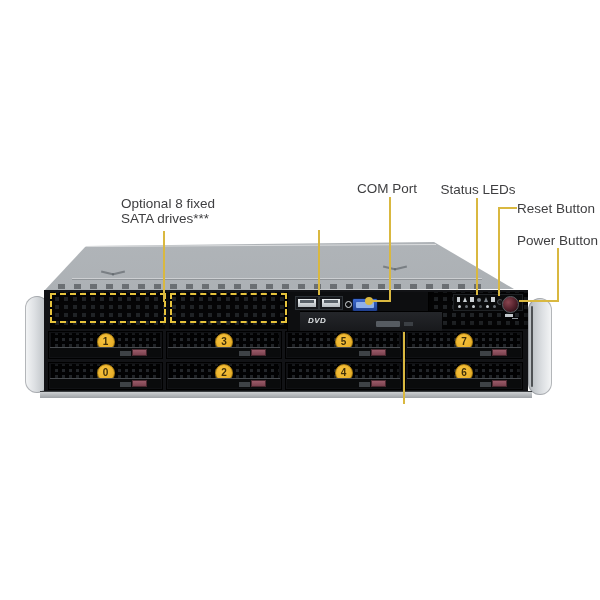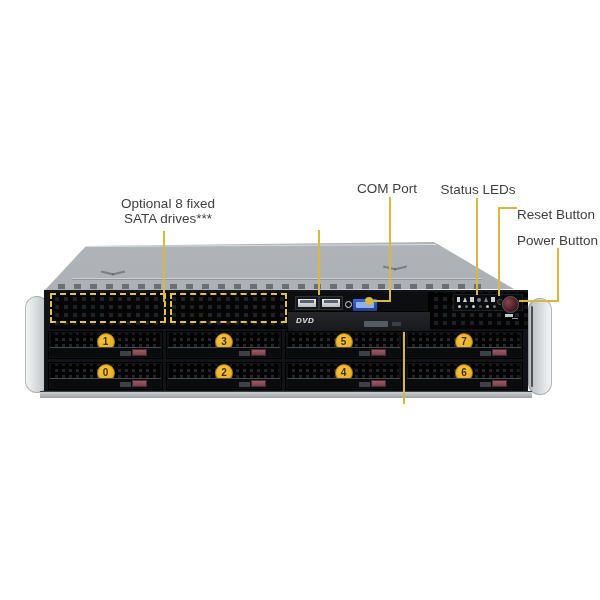--- a/index.html
+++ b/index.html
@@ -46,21 +46,21 @@
   .dashedbox{border:2px dashed #e6c33c;box-sizing:border-box;}
 
   
   .io{left:287px;top:292px;width:142px;height:39px;background:#0d0e10;border-left:1px solid #000;border-right:1px solid #000;box-sizing:border-box;}
   .usb{width:22px;height:12px;background:#16181c;border:1px solid #2e3338;}
   .usb i{position:absolute;left:2px;right:2px;top:2px;bottom:2px;background:linear-gradient(#eef1f3,#b5bbc0);}
   .usb i::after{content:"";position:absolute;left:2px;right:2px;top:1px;height:3px;background:#5a626a;}
   .pwr-ico{left:57px;top:9px;width:5px;height:5px;border:1px solid #d6dadd;border-radius:50%;}
   .com{left:64px;top:6px;width:24px;height:12px;background:linear-gradient(#3c6ad0,#1f3f8e);border:1px solid #0a1530;border-radius:2px;}
   .com i{position:absolute;left:3px;right:3px;top:3px;bottom:3px;background:#8fb0ea;border-radius:1px;}
-  .dvd{left:0;top:19px;width:142px;height:20px;background:linear-gradient(#24262a,#17181b);border-top:1px solid #000;}
+  .dvd{left:12px;top:19px;width:142px;height:20px;background:linear-gradient(#24262a,#17181b);border-top:1px solid #000;}
   .dvd-logo{left:8px;top:4px;font:italic bold 8px "Liberation Sans",sans-serif;color:#dfe2e4;letter-spacing:.4px;}
   .dvd-eject{left:76px;top:9px;width:24px;height:6px;background:#565b61;border-radius:1px;}
   .dvd-marks{left:104px;top:10px;width:9px;height:4px;background:#3b3f44;}
 
   
   .ledpanel{left:453px;top:294px;width:70px;height:17px;background:#0a0b0c;border:1px solid #1f2225;box-sizing:border-box;}
   .glyphrow{left:3px;top:2px;display:flex;gap:3px;}
   .g{width:4px;height:5px;background:#ccd1d5;display:block;}
   .g.tri{clip-path:polygon(50% 0,100% 100%,0 100%);}
   .g.dot{height:4px;border-radius:50%;margin-top:1px;}
@@ -83,21 +83,21 @@
            background:radial-gradient(circle at 40% 35%,#f8c33f,#e2a71e);border:1px solid #a87c12;
            color:#40300a;font:bold 10px/16px "Liberation Sans",sans-serif;text-align:center;}
   .bay-strip{left:1px;right:1px;bottom:1px;height:9px;background:#0a0b0c;border-top:1px solid #474a4e;}
   .bay-block{right:30px;top:3px;width:11px;height:5px;background:#3e4246;}
   .bay-latch{right:14px;top:1px;width:15px;height:7px;background:linear-gradient(#9a5a68,#7b424f);border:1px solid #4c2830;box-sizing:border-box;}
 
   
   .cl{background:#d9b840;}
   .cl-dot{left:365px;top:297px;width:8px;height:8px;border-radius:50%;background:#d9b840;}
   .lbl{font-size:13.5px;line-height:15px;color:#3e3e40;white-space:pre-line;}
-  .lbl.ctr{transform:translateX(-50%);text-align:center;}
+  .lbl.ctr{transform:translateX(-50%);text-align:left;}
 </style>
 </head>
 <body>
 
 <div class="stage">
 
   <div class="abs lid"></div>
   <div class="abs lid-topline"></div>
   <div class="abs lid-seam"></div>
   <div class="abs lid-seam2"></div>
@@ -237,16 +237,16 @@
   <div class="abs cl" style="left:498px;top:207px;width:19px;height:2px;"></div>
   <div class="abs cl" style="left:498px;top:207px;width:2px;height:89px;"></div>
   <div class="abs cl" style="left:557px;top:248px;width:2px;height:54px;"></div>
   <div class="abs cl" style="left:519px;top:300px;width:40px;height:2px;"></div>
   <div class="abs cl" style="left:403px;top:332px;width:2px;height:72px;"></div>
 
   <div class="abs lbl ctr" style="left:168px;top:196px;">Optional 8 fixed
 SATA drives***</div>
   <div class="abs lbl ctr" style="left:387px;top:181px;">COM Port</div>
   <div class="abs lbl ctr" style="left:478px;top:182px;">Status LEDs</div>
-  <div class="abs lbl" style="left:517px;top:201px;margin-top:6px;">Reset Button</div>
+  <div class="abs lbl" style="left:517px;top:201px;">Reset Button</div>
   <div class="abs lbl" style="left:517px;top:233px;">Power Button</div>
 
 </div>
 
 </body></html>

